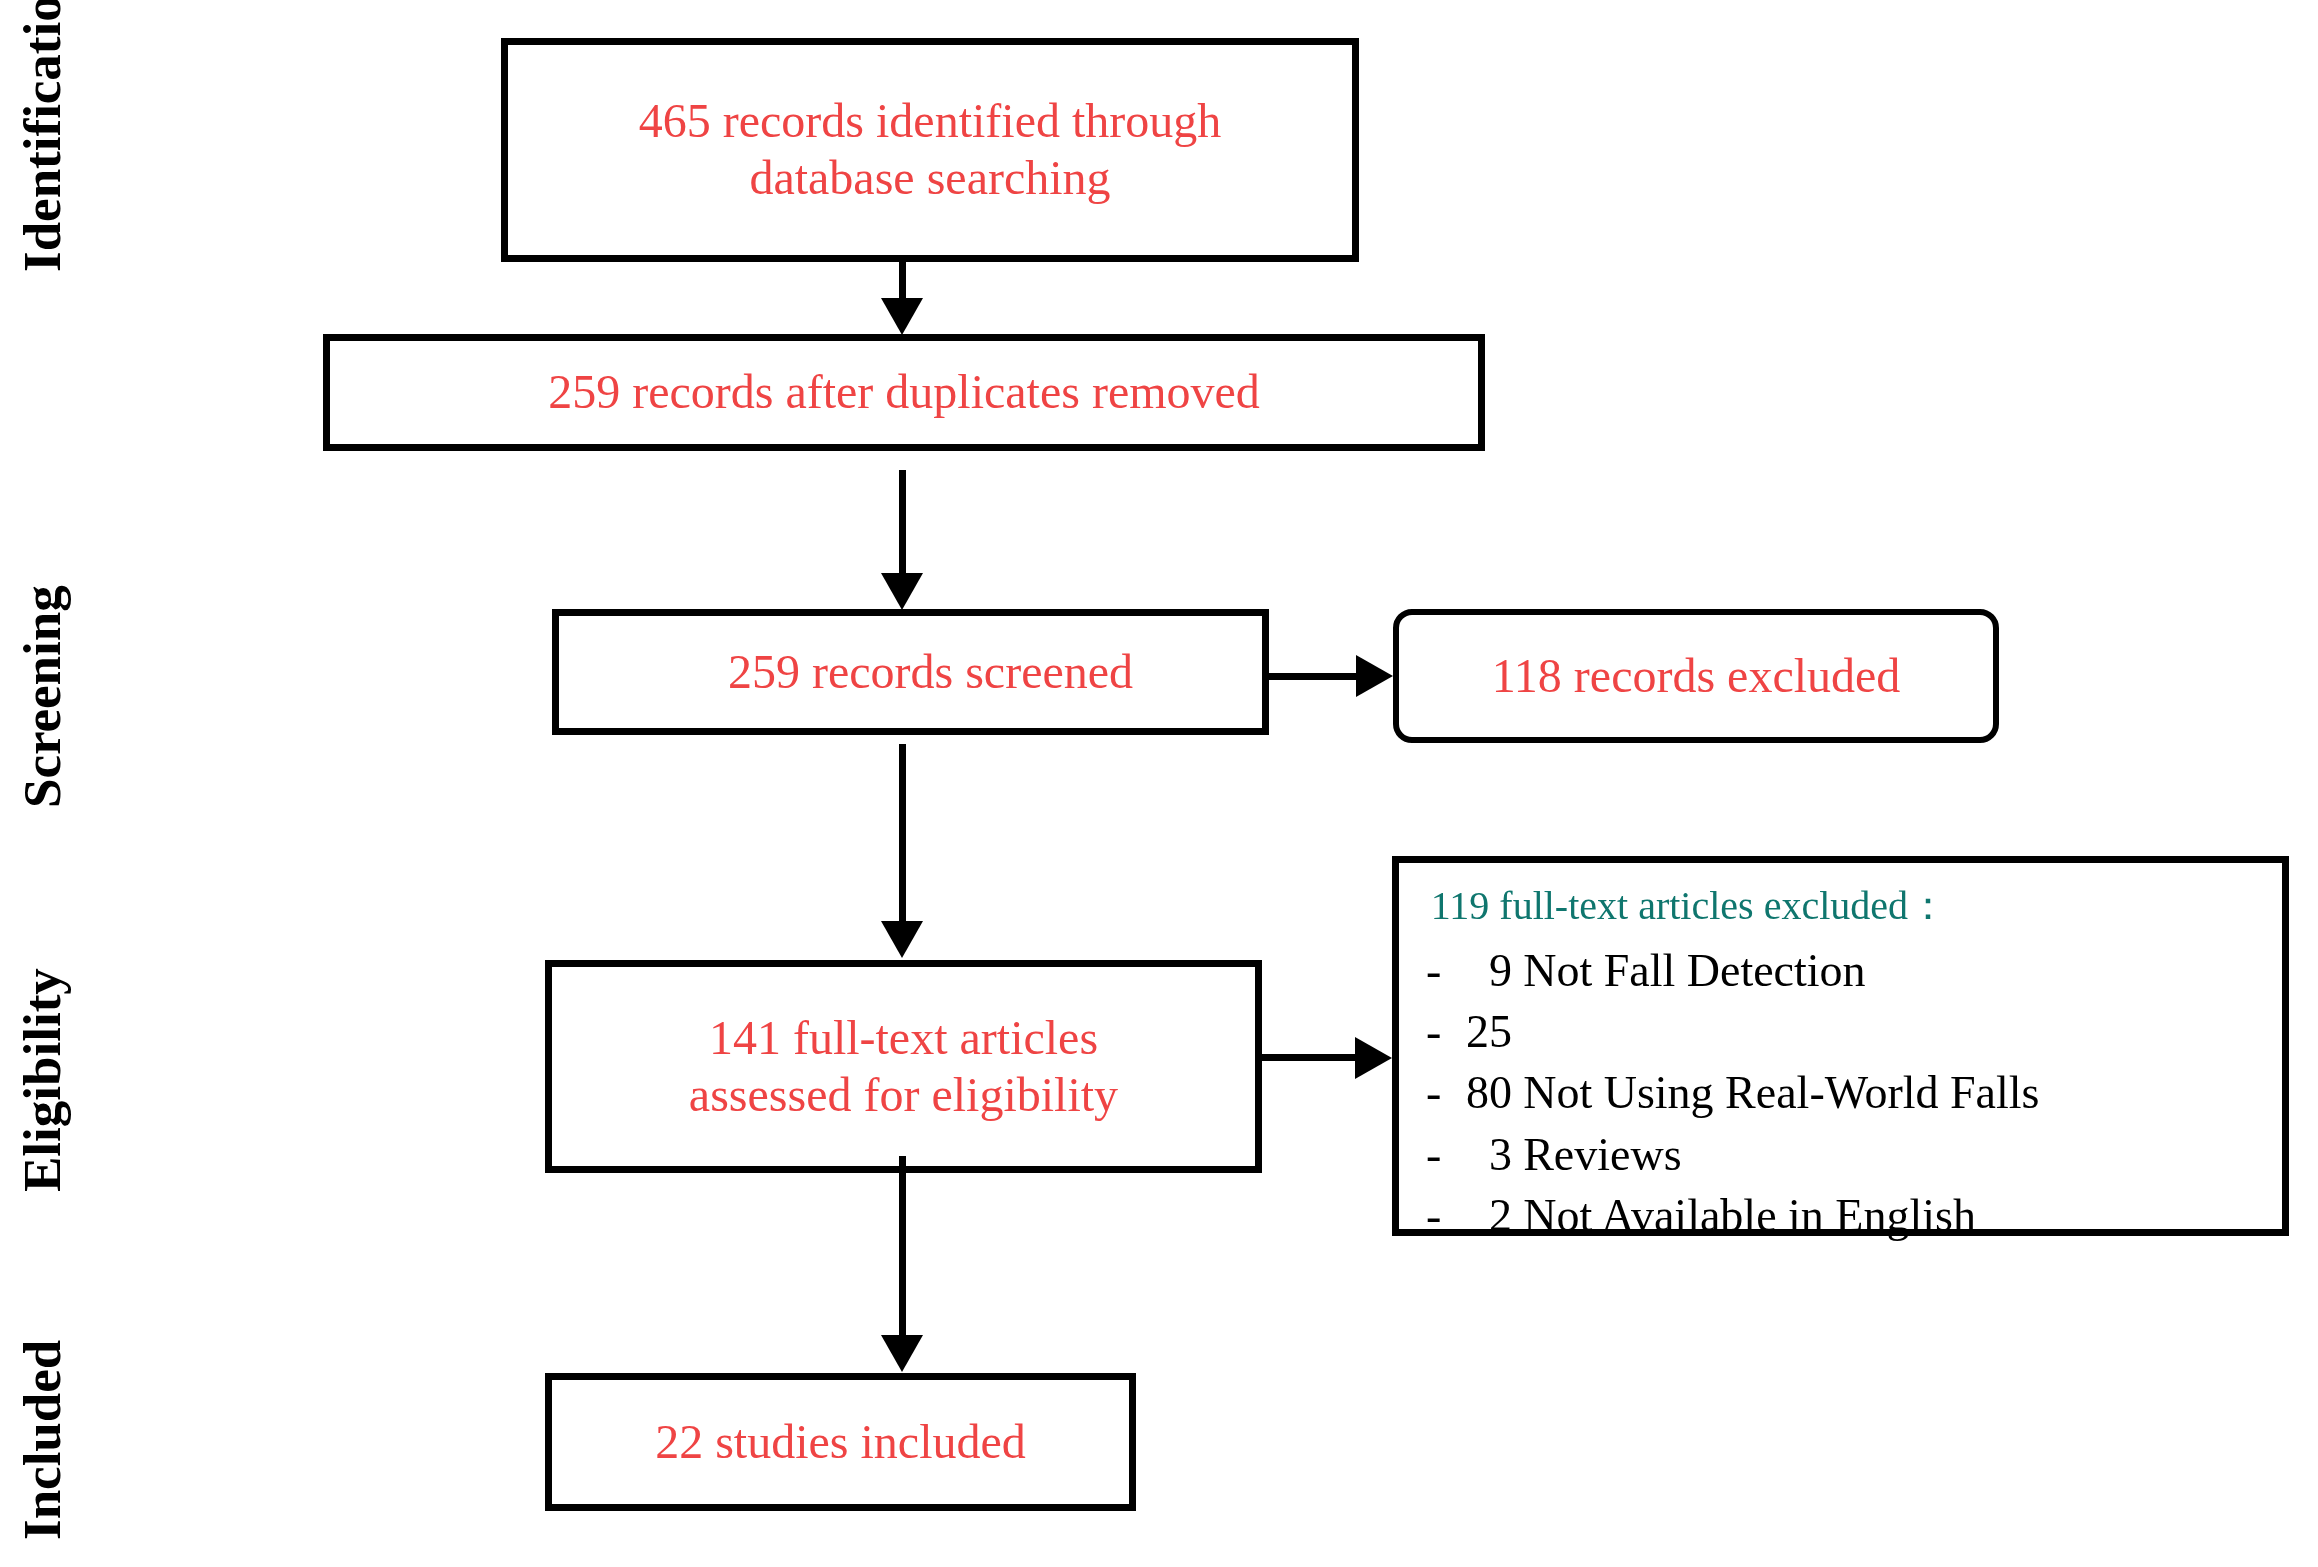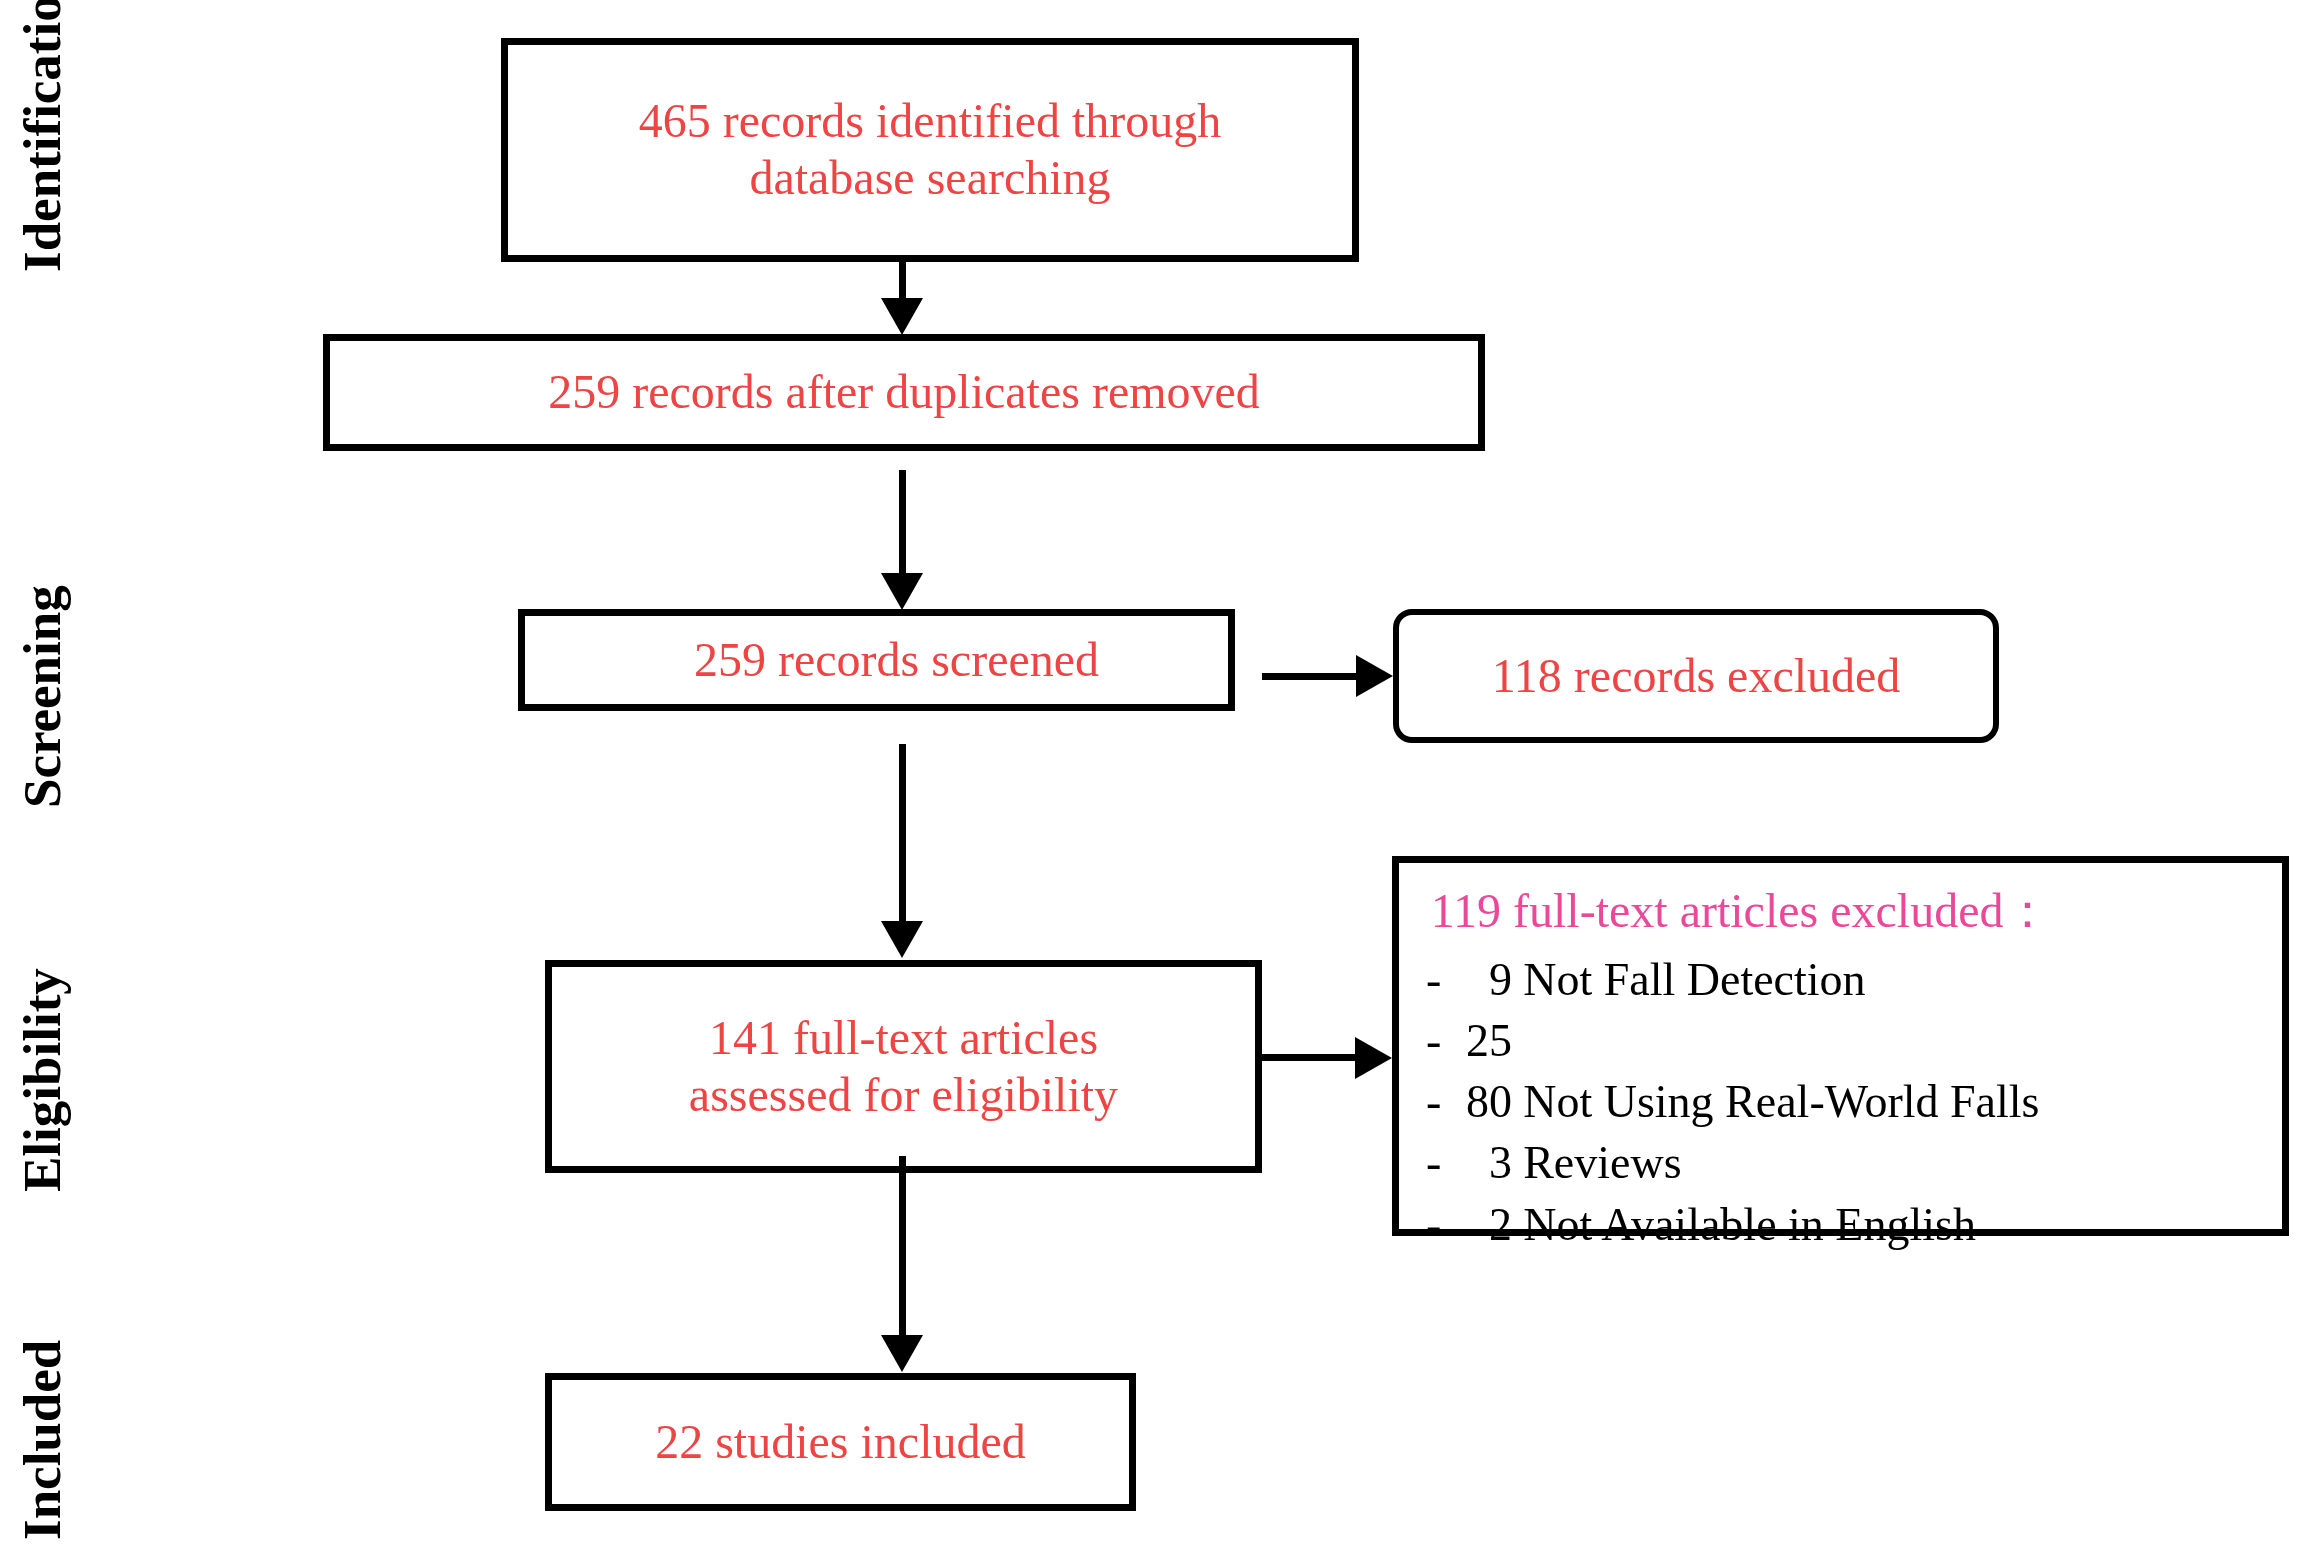--- a/index.html
+++ b/index.html
@@ -60,23 +60,23 @@
   .reason-box {
     position: absolute;
     box-sizing: border-box;
     background: #ffffff;
     border: 7.2px solid #000000;
     padding: 21px 0 0 27px;
     text-align: left;
   }
   .reason-title {
     font-family: "Liberation Serif", "DejaVu Serif", serif;
-    font-size: 48px;
+    font-size: 40px;
     line-height: 1.12;
-    color: #ec4899;
+    color: #0f766e;
     margin: 0 0 11.2px 4.8px;
     white-space: nowrap;
   }
   .reason-list {
     list-style: none;
     margin: 0;
     padding: 0;
   }
   .reason-list li {
     display: flex;
@@ -151,21 +151,21 @@
   <div class="v-line" style="left:899px; top:262px; height:38px;"></div>
   <div class="arrow-down" style="left:881px; top:298px;"></div>
 
   <div class="flow-box" style="left:323px; top:334px; width:1162px; height:117px;">
     <div class="box-text">259 records after duplicates removed</div>
   </div>
 
   <div class="v-line" style="left:899px; top:470px; height:106px;"></div>
   <div class="arrow-down" style="left:881px; top:573px;"></div>
 
-  <div class="flow-box" style="left:518px; top:609px; width:717px; height:102px;padding-left:40px;">
+  <div class="flow-box" style="left:552px; top:609px; width:717px; height:126px;padding-left:40px;">
     <div class="box-text">259 records screened</div>
   </div>
 
   <div class="h-line" style="left:1262px; top:673px; width:98px;"></div>
   <div class="arrow-right" style="left:1356px; top:655px;"></div>
 
   <div class="flow-box thin" style="left:1393px; top:609px; width:606px; height:134px;border-radius:19px;">
     <div class="box-text">118 records excluded</div>
   </div>
 

